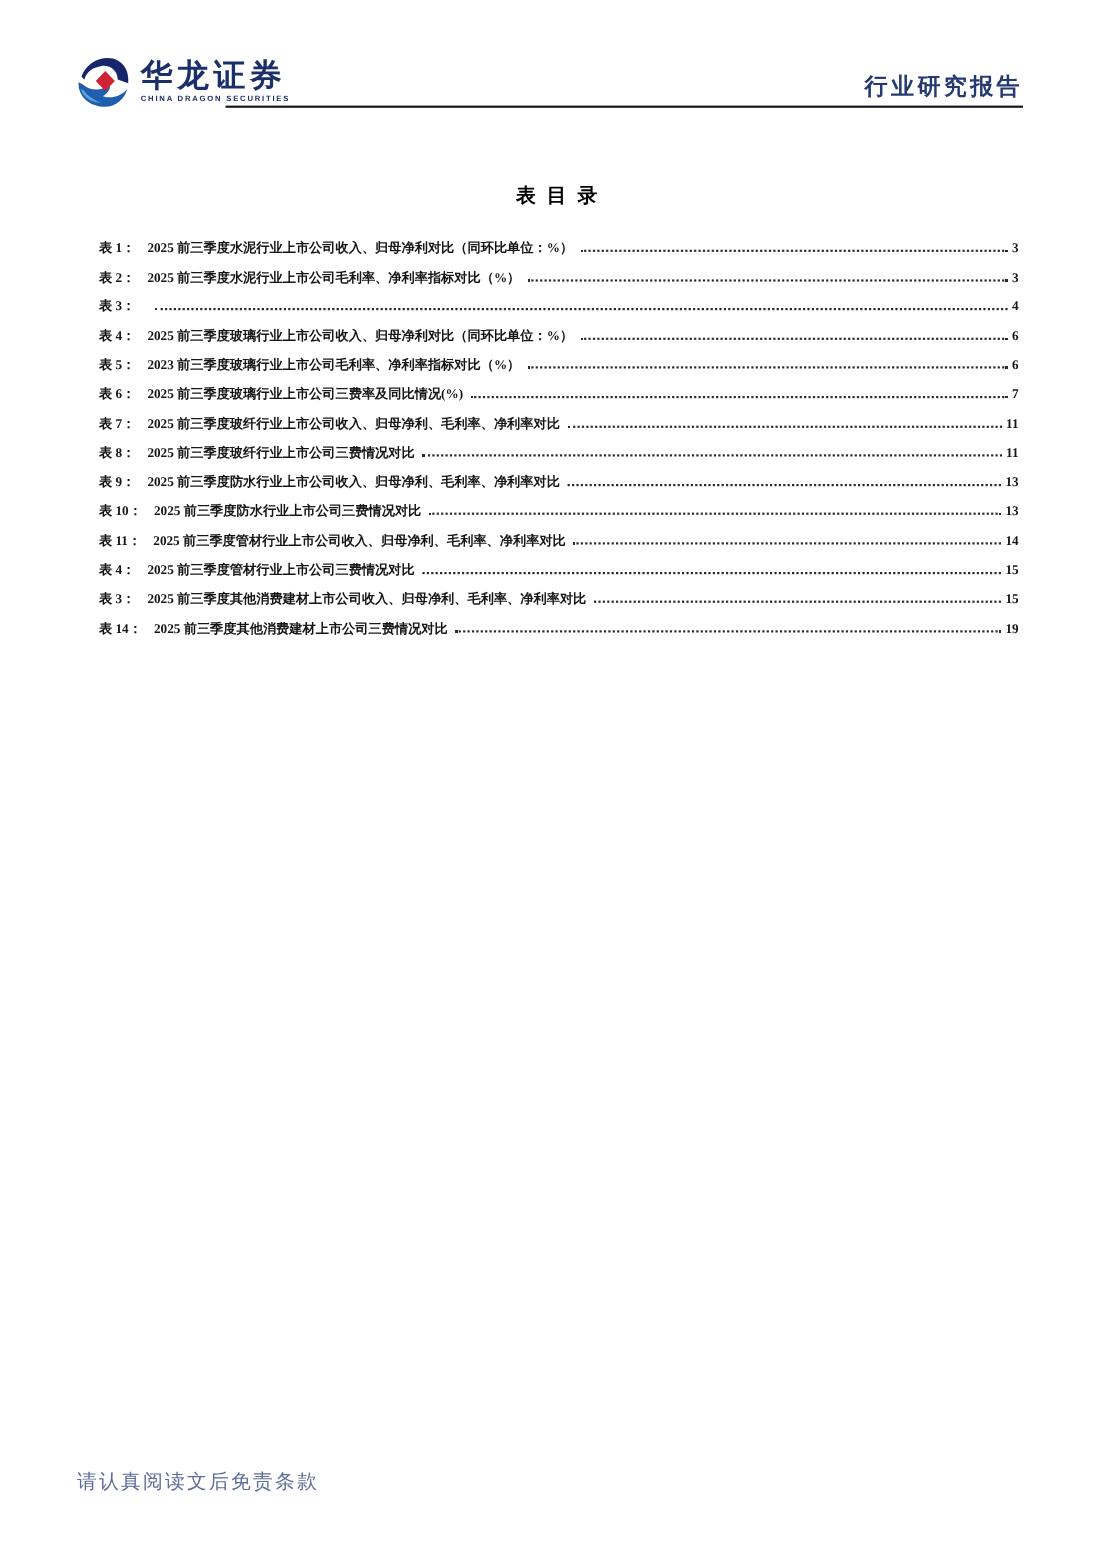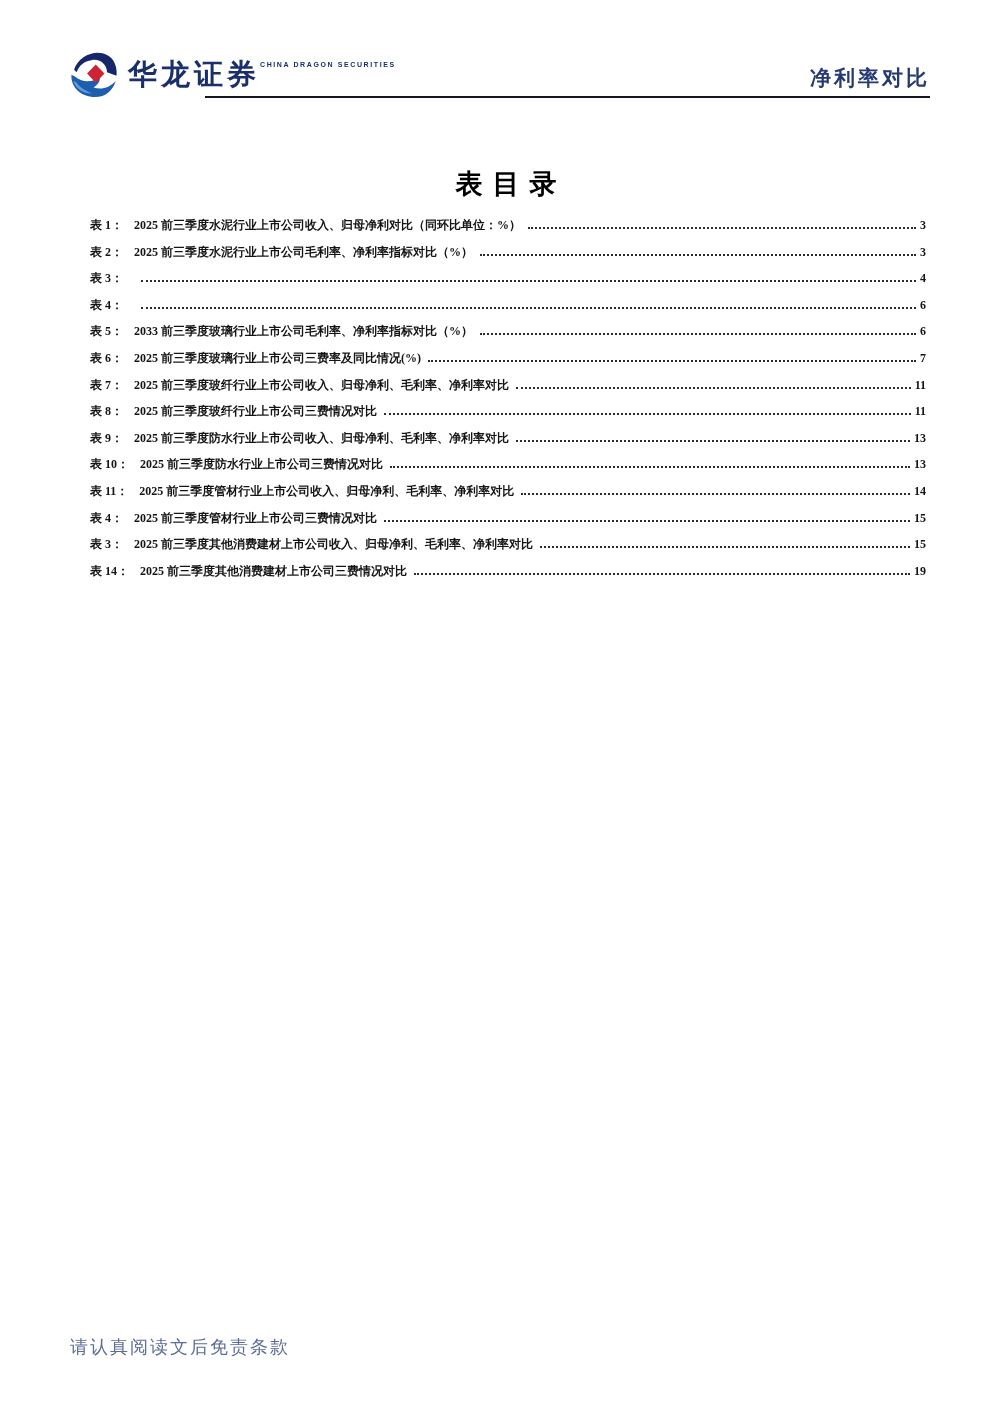--- a/index.html
+++ b/index.html
@@ -11,21 +11,21 @@
     background: #ffffff;
     font-family: "Liberation Serif", "DejaVu Serif", serif;
     color: #151515;
     overflow: hidden;
   }
 
   
   .header { position: absolute; top: 0; left: 0; right: 0; height: 120px; }
   .logo { position: absolute; left: 68px; top: 48px; display: flex; align-items: center; }
   .logo-mark { width: 52px; height: 52px; margin-right: 8px; }
-  .logo-text { display: flex; justify-content: center; }
+  .logo-text { display: flex; flex-direction: column; justify-content: center; }
   .brand-cn {
     font-size: 29px;
     font-weight: bold;
     color: #1b2f6b;
     letter-spacing: 4px;
     line-height: 1.05;
     white-space: nowrap;
   }
   .brand-en {
     font-size: 7px;
@@ -55,21 +55,21 @@
     background: #16161e;
   }
 
   
   .doc-title {
     position: absolute;
     top: 166px;
     left: 12px;
     right: 0;
     text-align: center;
-    font-size: 27px;
+    font-size: 18px;
     font-weight: bold;
     color: #000000;
     letter-spacing: 10px;
     text-indent: 10px; 
   }
 
   
   .toc {
     position: absolute;
     top: 215px;
@@ -124,21 +124,21 @@
 
         <path fill="#5ea0d8" d="M6,38 C9,47 18,52.5 28,52.5 C20,49.5 13,45 9.5,39.5 Z"></path>
 
         <polygon fill="#cf2233" points="32,19 42,29.5 32,40 22,29.5"></polygon>
       </svg>
       <div class="logo-text">
         <span class="brand-cn">华龙证券</span>
         <span class="brand-en">CHINA DRAGON SECURITIES</span>
       </div>
     </div>
-    <div class="report-type">净利率对比</div>
+    <div class="report-type">行业研究报告</div>
     <div class="header-rule"></div>
   </div>
 
   <div class="doc-title">表目录</div>
 
   <div class="toc">
       <div class="toc-row">
       <span class="toc-label">表 1：</span>
       <span class="toc-title">2025 前三季度水泥行业上市公司收入、归母净利对比（同环比单位：%）</span>
       <span class="toc-dots"></span>
@@ -150,26 +150,27 @@
       <span class="toc-dots"></span>
       <span class="toc-page">3</span>
     </div>
       <div class="toc-row">
       <span class="toc-label">表 3：</span>
       <span class="toc-dots"></span>
       <span class="toc-page">4</span>
     </div>
       <div class="toc-row">
       <span class="toc-label">表 4：</span>
+      <span class="toc-title">2025 前三季度玻璃行业上市公司收入、归母净利对比（同环比单位：%）</span>
       <span class="toc-dots"></span>
       <span class="toc-page">6</span>
     </div>
       <div class="toc-row">
       <span class="toc-label">表 5：</span>
-      <span class="toc-title">2033 前三季度玻璃行业上市公司毛利率、净利率指标对比（%）</span>
+      <span class="toc-title">2023 前三季度玻璃行业上市公司毛利率、净利率指标对比（%）</span>
       <span class="toc-dots"></span>
       <span class="toc-page">6</span>
     </div>
       <div class="toc-row">
       <span class="toc-label">表 6：</span>
       <span class="toc-title">2025 前三季度玻璃行业上市公司三费率及同比情况(%)</span>
       <span class="toc-dots"></span>
       <span class="toc-page">7</span>
     </div>
       <div class="toc-row">

